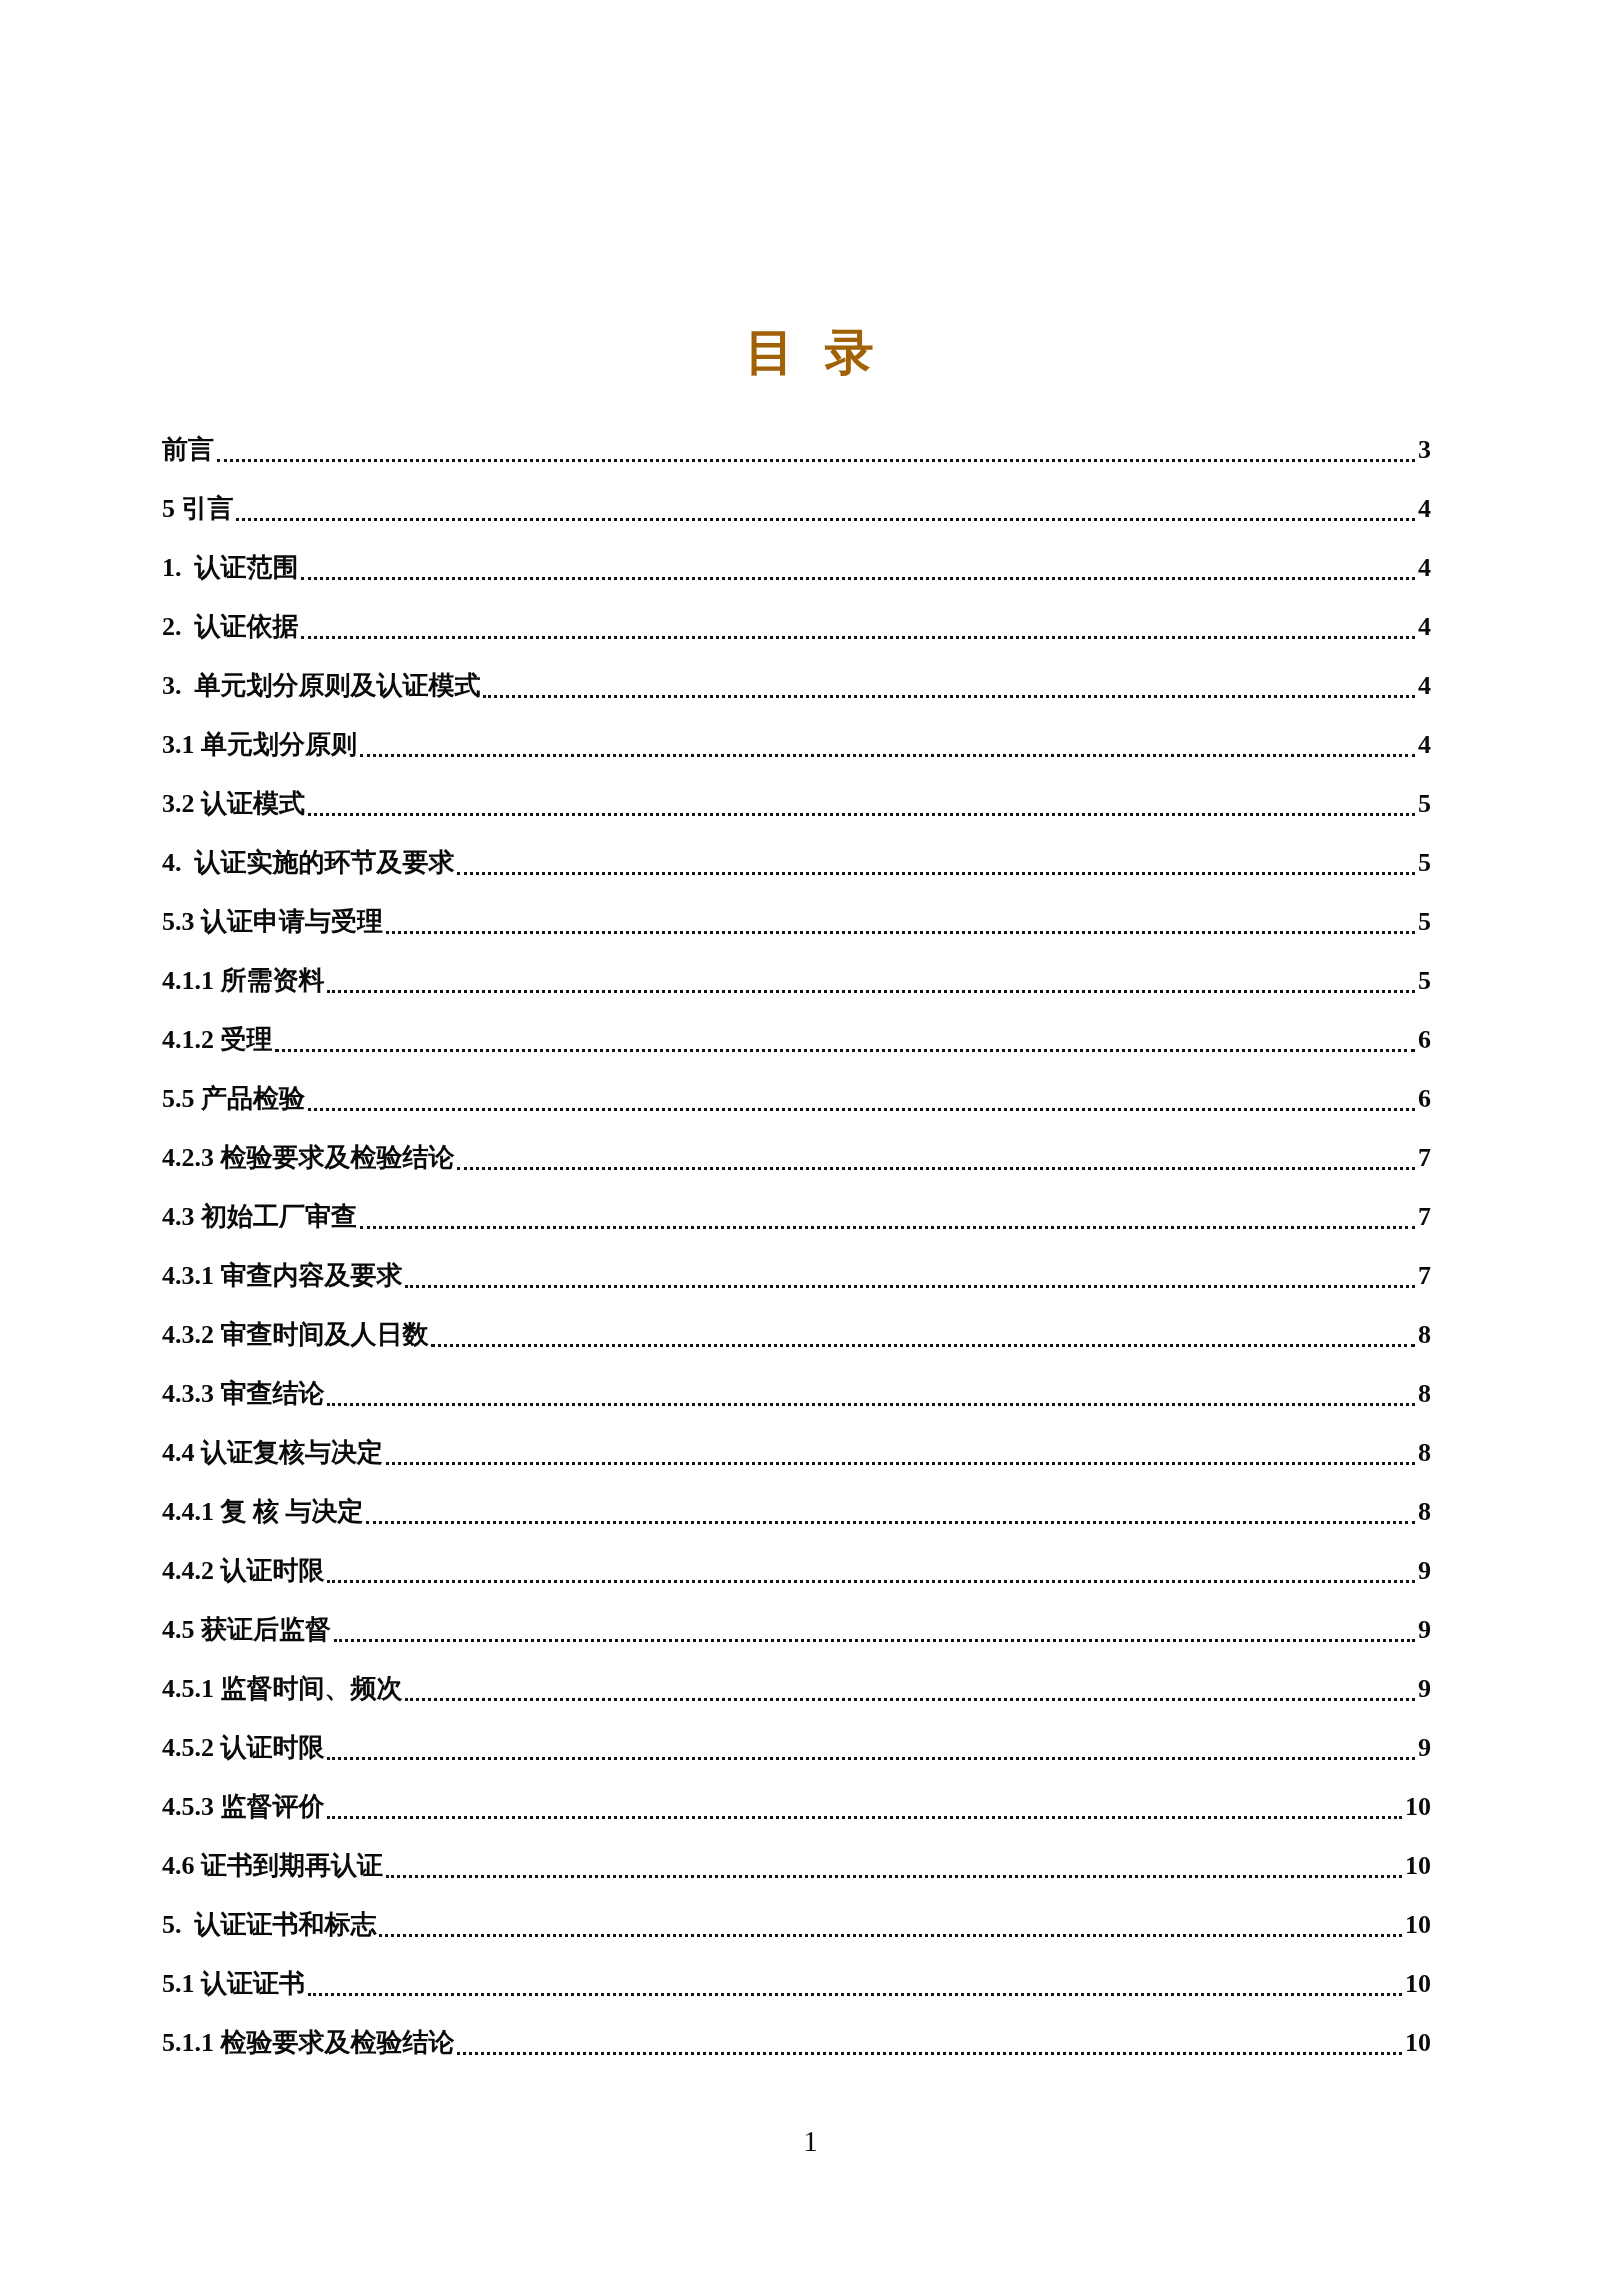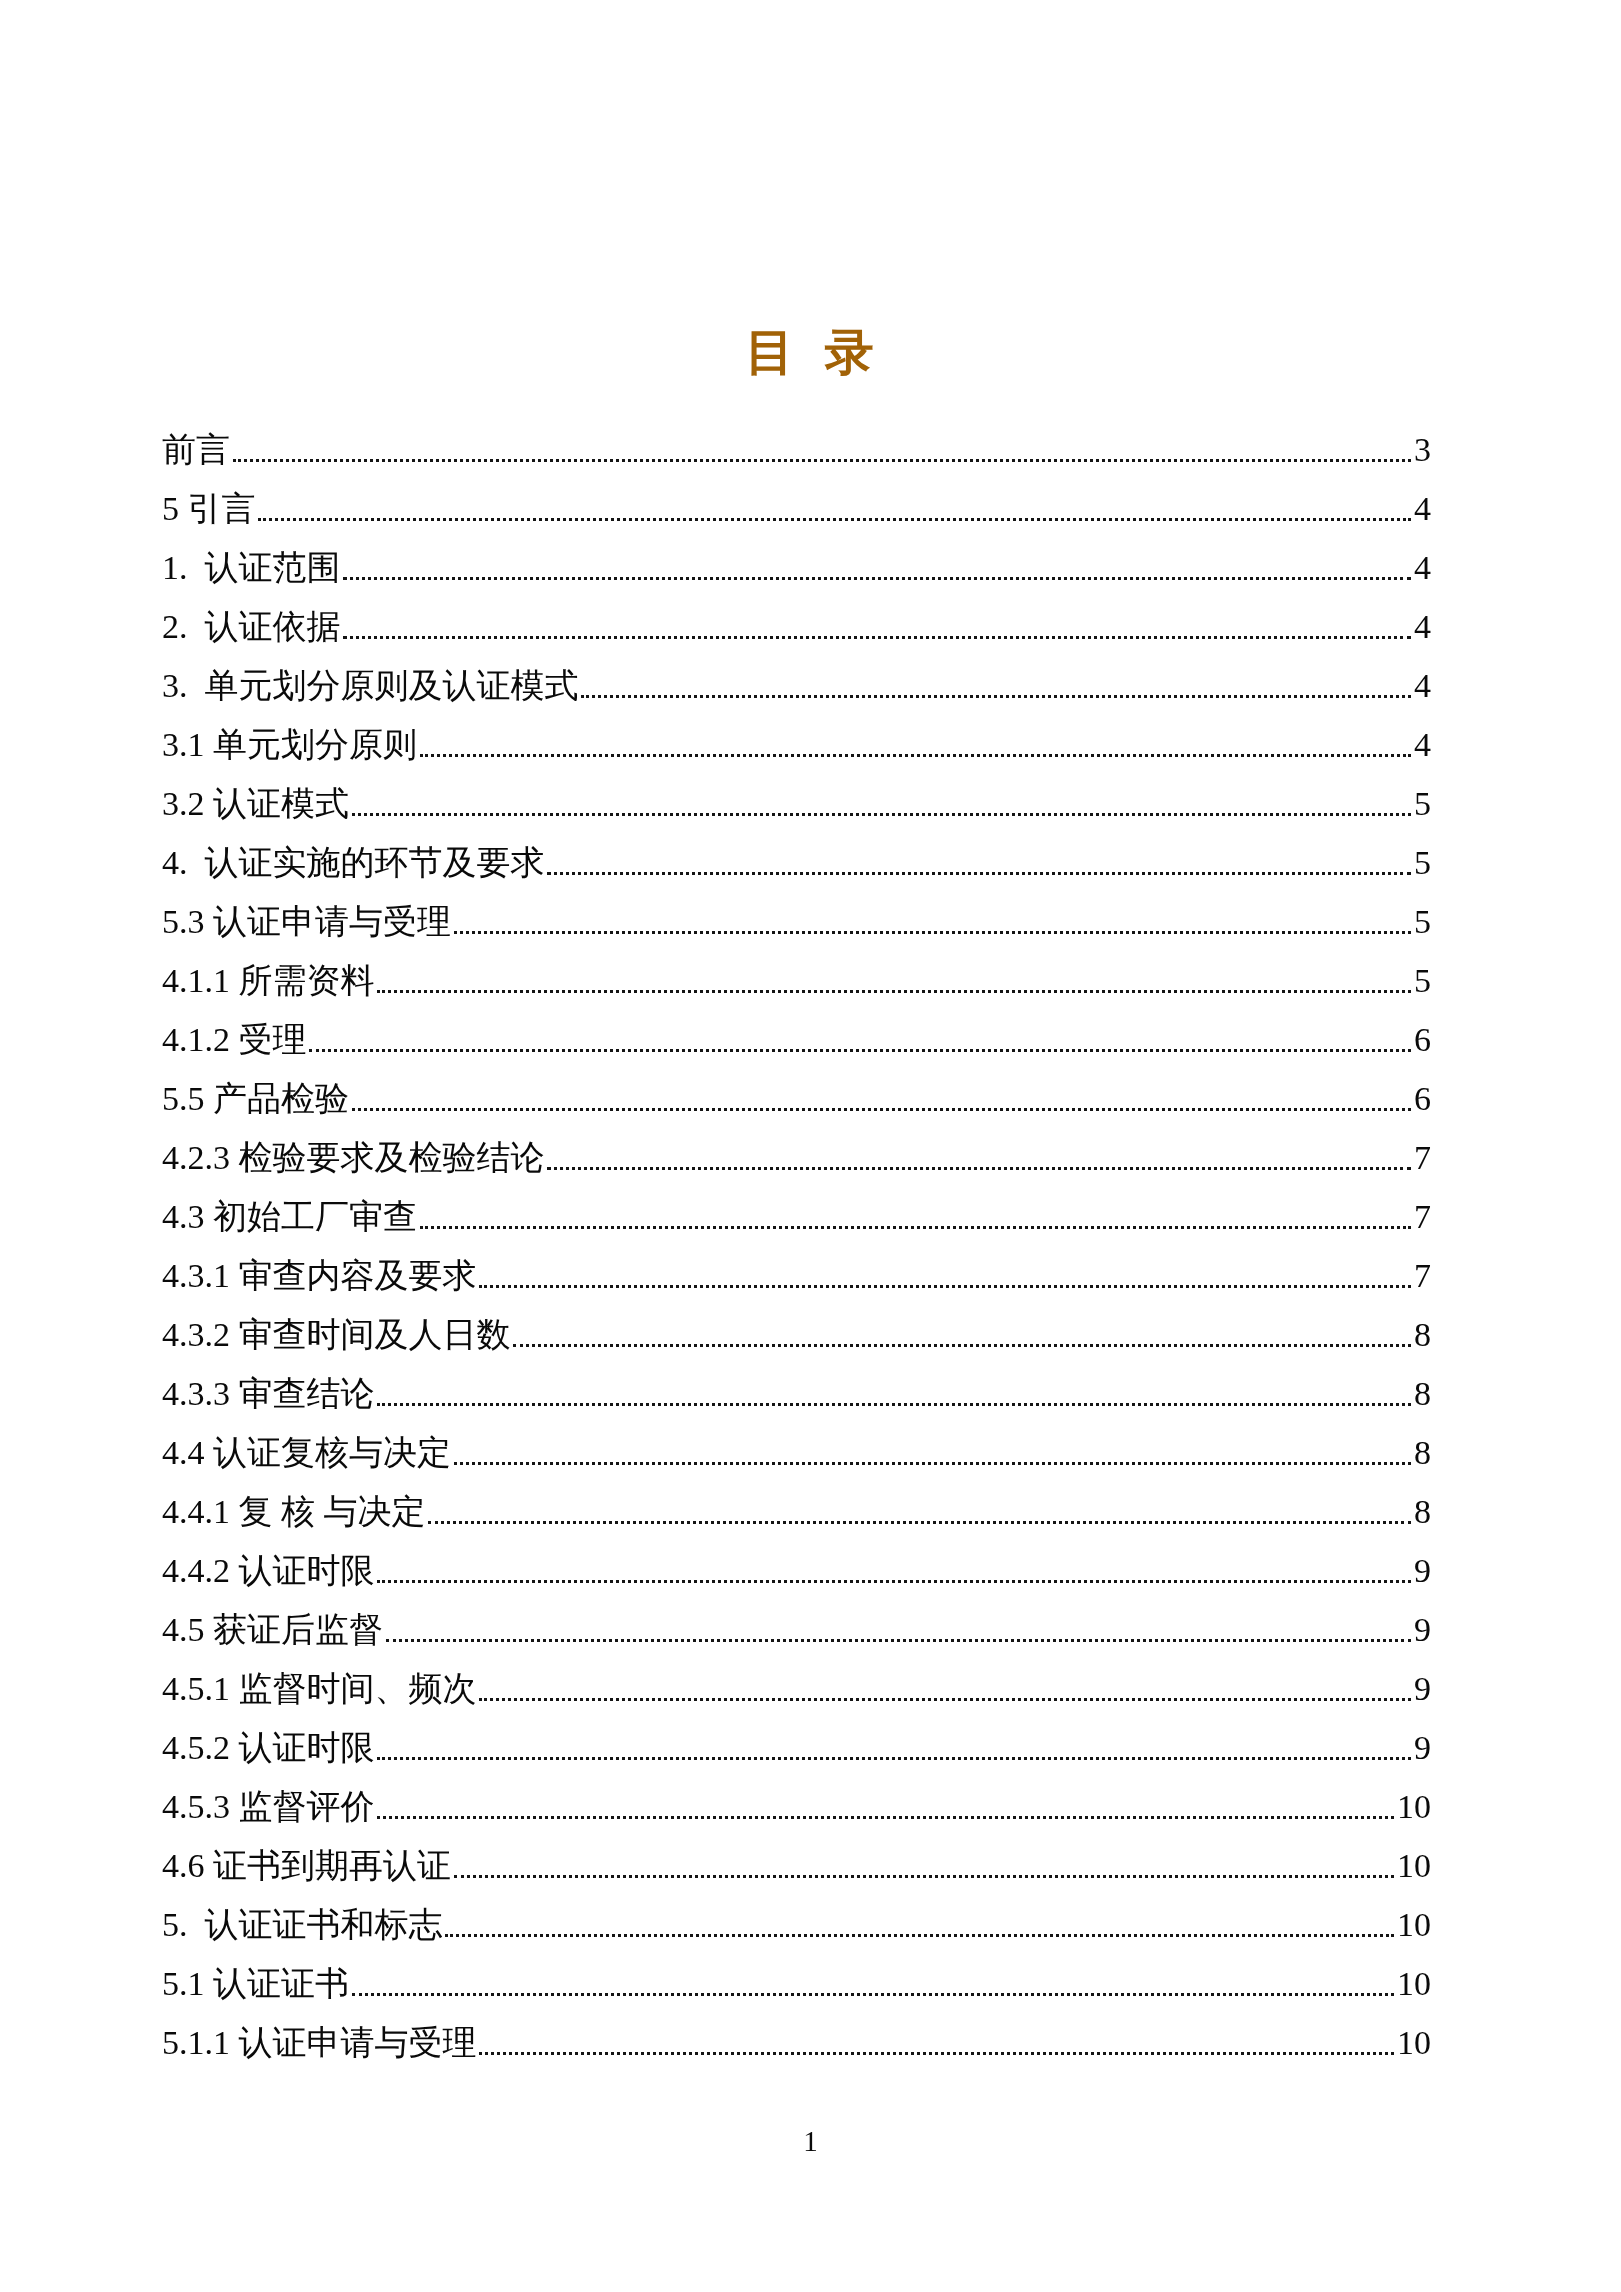--- a/index.html
+++ b/index.html
@@ -32,22 +32,22 @@
   .toc {
     position: absolute;
     top: 412px;
     left: 162px;
     width: 1269px;
   }
   .toc-row {
     display: flex;
     align-items: flex-end;
     height: 59px;
-    font-size: 34px;
-    font-weight: normal;
+    font-size: 26px;
+    font-weight: bold;
     line-height: 43px;
   }
   .toc-label {
     white-space: pre;
     flex: 0 0 auto;
     color: #0a0a0a;
   }
   .toc-dots {
     flex: 1 1 auto;
     border-bottom: 3.9px dotted #141414;
@@ -232,21 +232,21 @@
     <span class="toc-page">10</span>
   </div>
 
   <div class="toc-row">
     <span class="toc-label">5.1 认证证书</span>
     <span class="toc-dots"></span>
     <span class="toc-page">10</span>
   </div>
 
   <div class="toc-row">
-    <span class="toc-label">5.1.1 认证申请与受理</span>
+    <span class="toc-label">5.1.1 检验要求及检验结论</span>
     <span class="toc-dots"></span>
     <span class="toc-page">10</span>
   </div>
 </div>
 
   <div class="footer-pagenum">1</div>
 </div>
 
 
 </body></html>

